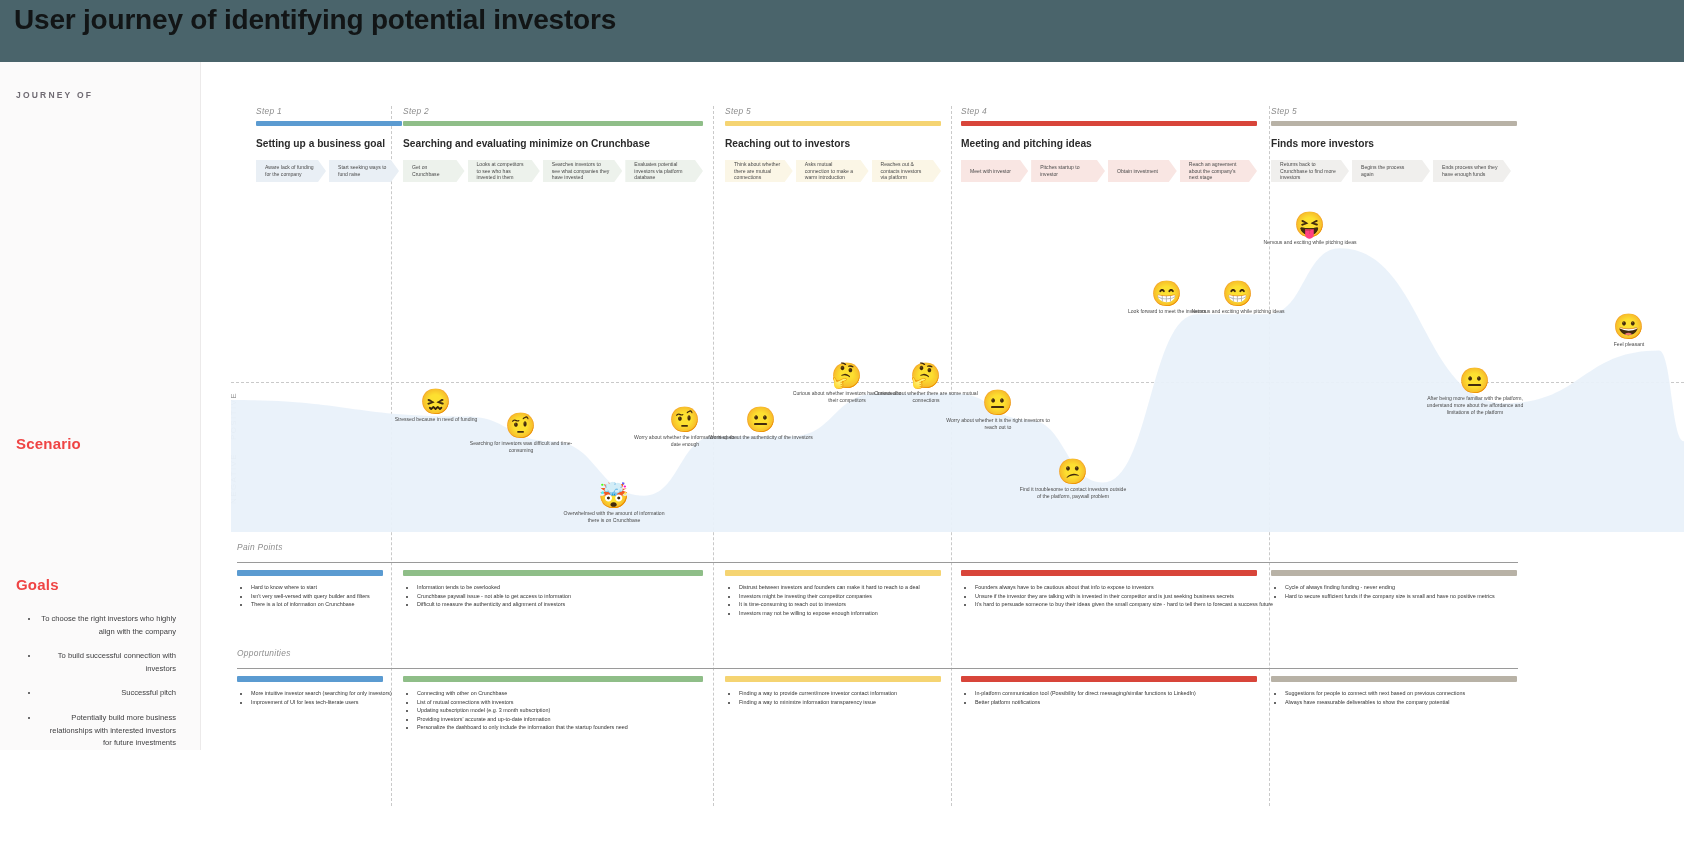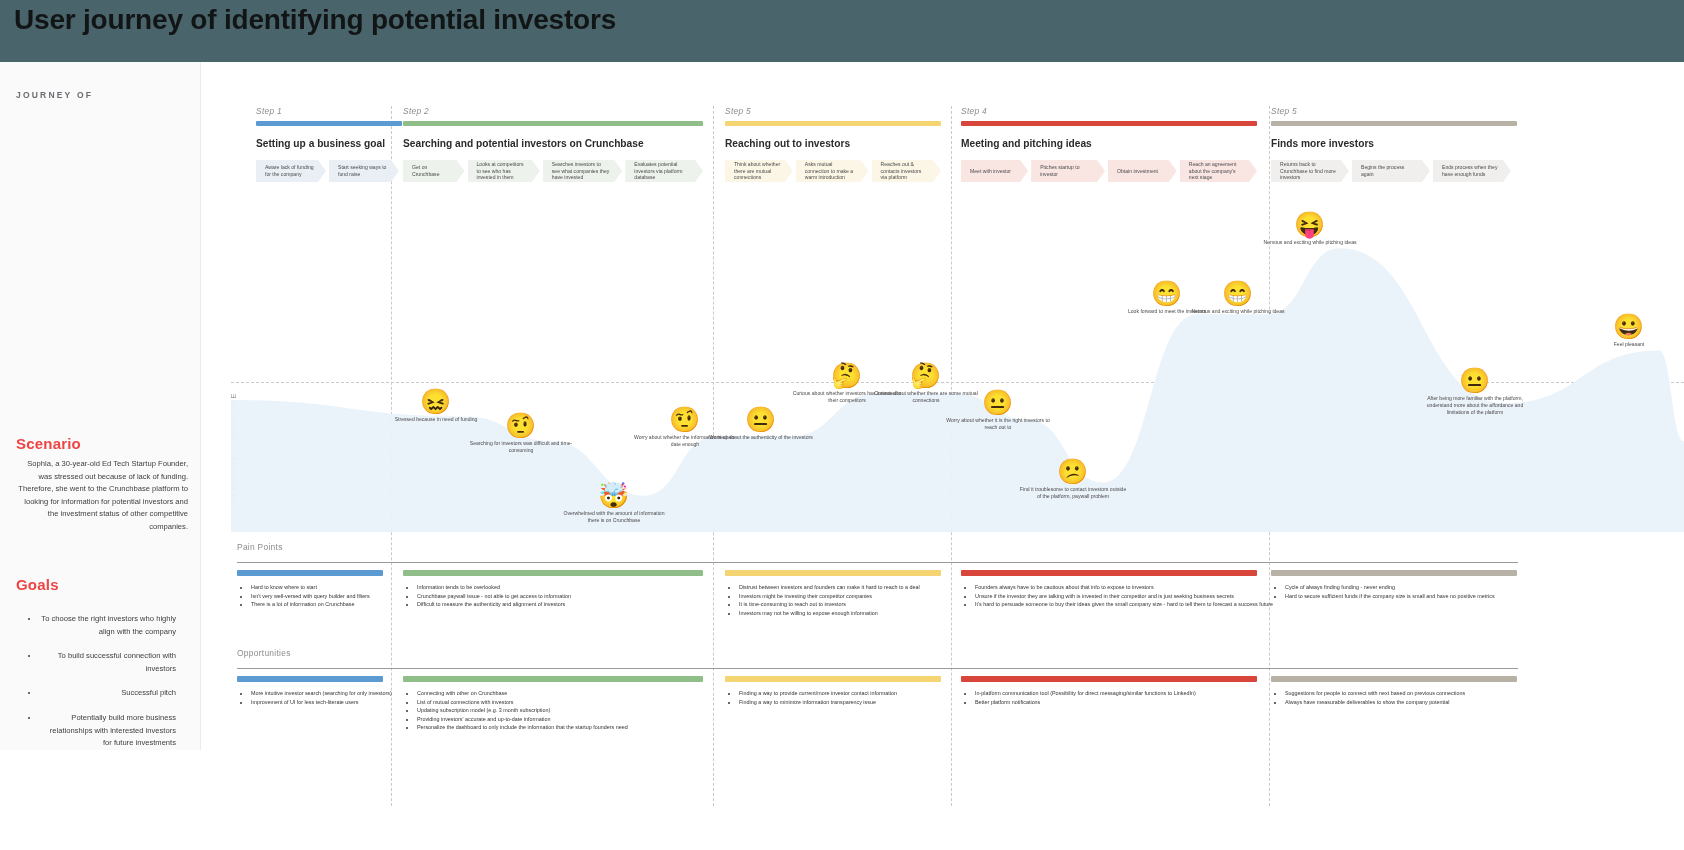--- a/index.html
+++ b/index.html
@@ -122,21 +122,21 @@
   .node { position: absolute; width: 110px; margin-left: -55px; text-align: center; }
   .node .face { font-size: 25px; line-height: 26px; }
   .node .cap {
     font-size: 5.1px; line-height: 6.8px; color: #4a4a4a;
     margin-top: 2px;
   }
 
   
   .secrow-label {
     position: absolute; left: 36px;
-    font-size: 8.4px; color: #8d8d8d;
+    font-size: 8.4px; font-style: italic; color: #8d8d8d;
     letter-spacing: 0.3px;
   }
   .secrow-rule {
     position: absolute; left: 36px; width: 1281px; height: 0;
     border-top: 1px solid #9a9a9a;
   }
 
   
   .cbar { position: absolute; height: 6px; border-radius: 1px; }
   .clist {
@@ -152,21 +152,20 @@
 <div id="root">
 
   <div class="header">
     <div class="header-title">User journey of identifying potential investors</div>
   </div>
 
   <div class="sidebar">
     <div class="sidebar-eyebrow">JOURNEY OF</div>
 
     <div class="sect-title" id="scenario-title">Scenario</div>
-    <div class="sect-body" id="scenario-body">Sophia, a 30-year-old Ed Tech Startup Founder, was stressed out because of lack of funding. Therefore, she went to the Crunchbase platform to looking for information for potential investors and the investment status of other competitive companies.</div>
 
     <div class="sect-title" id="goals-title">Goals</div>
     <div class="sect-body" id="goals-body">
       <ul id="goals-list">
           <li>To choose the right investors who highly align with the company</li>
           <li>To build successful connection with investors</li>
           <li>Successful pitch</li>
           <li>Potentially build more business relationships with interested investors for future investments</li>
         </ul>
     </div>
@@ -189,21 +188,21 @@
               <span>Aware lack of funding for the company</span>
             </div>
             <div class="chev" style="background: rgb(233, 239, 245); width: 70px;">
               <span>Start seeking ways to fund raise</span>
             </div>
           </div>
         </div>
         <div class="step" style="left: 202px; width: 300px;">
           <div class="step-label">Step 2</div>
           <div class="step-bar" style="background: rgb(143, 190, 136);"></div>
-          <div class="step-title">Searching and potential investors on Crunchbase</div>
+          <div class="step-title">Searching and evaluating minimize on Crunchbase</div>
           <div class="substeps">
             <div class="chev" style="background: rgb(237, 242, 236); width: 66px;">
               <span>Get on Crunchbase</span>
             </div>
             <div class="chev" style="background: rgb(237, 242, 236); width: 78px;">
               <span>Looks at competitors to see who has invested in them</span>
             </div>
             <div class="chev" style="background: rgb(237, 242, 236); width: 86px;">
               <span>Searches investors to see what companies they have invested</span>
             </div>

